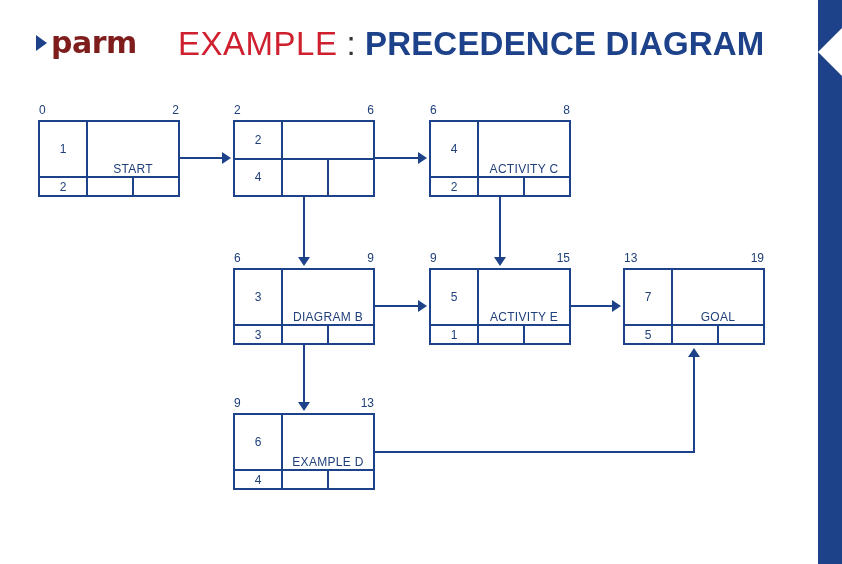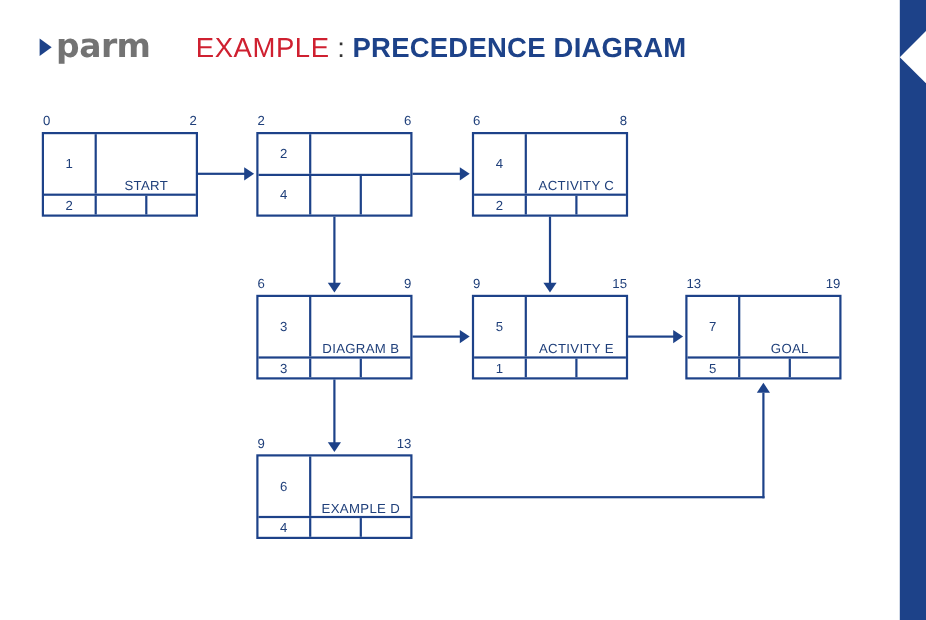--- a/index.html
+++ b/index.html
@@ -29,26 +29,26 @@
   }
   .logo-tri{
     width:0;height:0;
     border-left:11px solid #1d4289;
     border-top:8px solid transparent;
     border-bottom:8px solid transparent;
     display:block;
   }
   .logo-word{
     font-size:30px;font-weight:bold;letter-spacing:-0.5px;
-    color:#737373;line-height:30px;
+    color:#7f1d1d;line-height:30px;
     font-family:"DejaVu Sans","Liberation Sans",sans-serif;
   }
   .title{
     position:absolute;left:178px;top:29px;
-    font-size:25px;line-height:30px;white-space:nowrap;
+    font-size:33px;line-height:30px;white-space:nowrap;
   }
   .title .ex{color:#cf2030;font-weight:normal;letter-spacing:0.5px;}
   .title .colon{color:#333;font-weight:normal;}
   .title .pd{color:#1d4289;font-weight:bold;letter-spacing:0.2px;}
 
   
   .node{position:absolute;}
   .node .corner{
     position:absolute;top:-17px;font-size:12px;color:#1f3f7a;
     line-height:14px;

